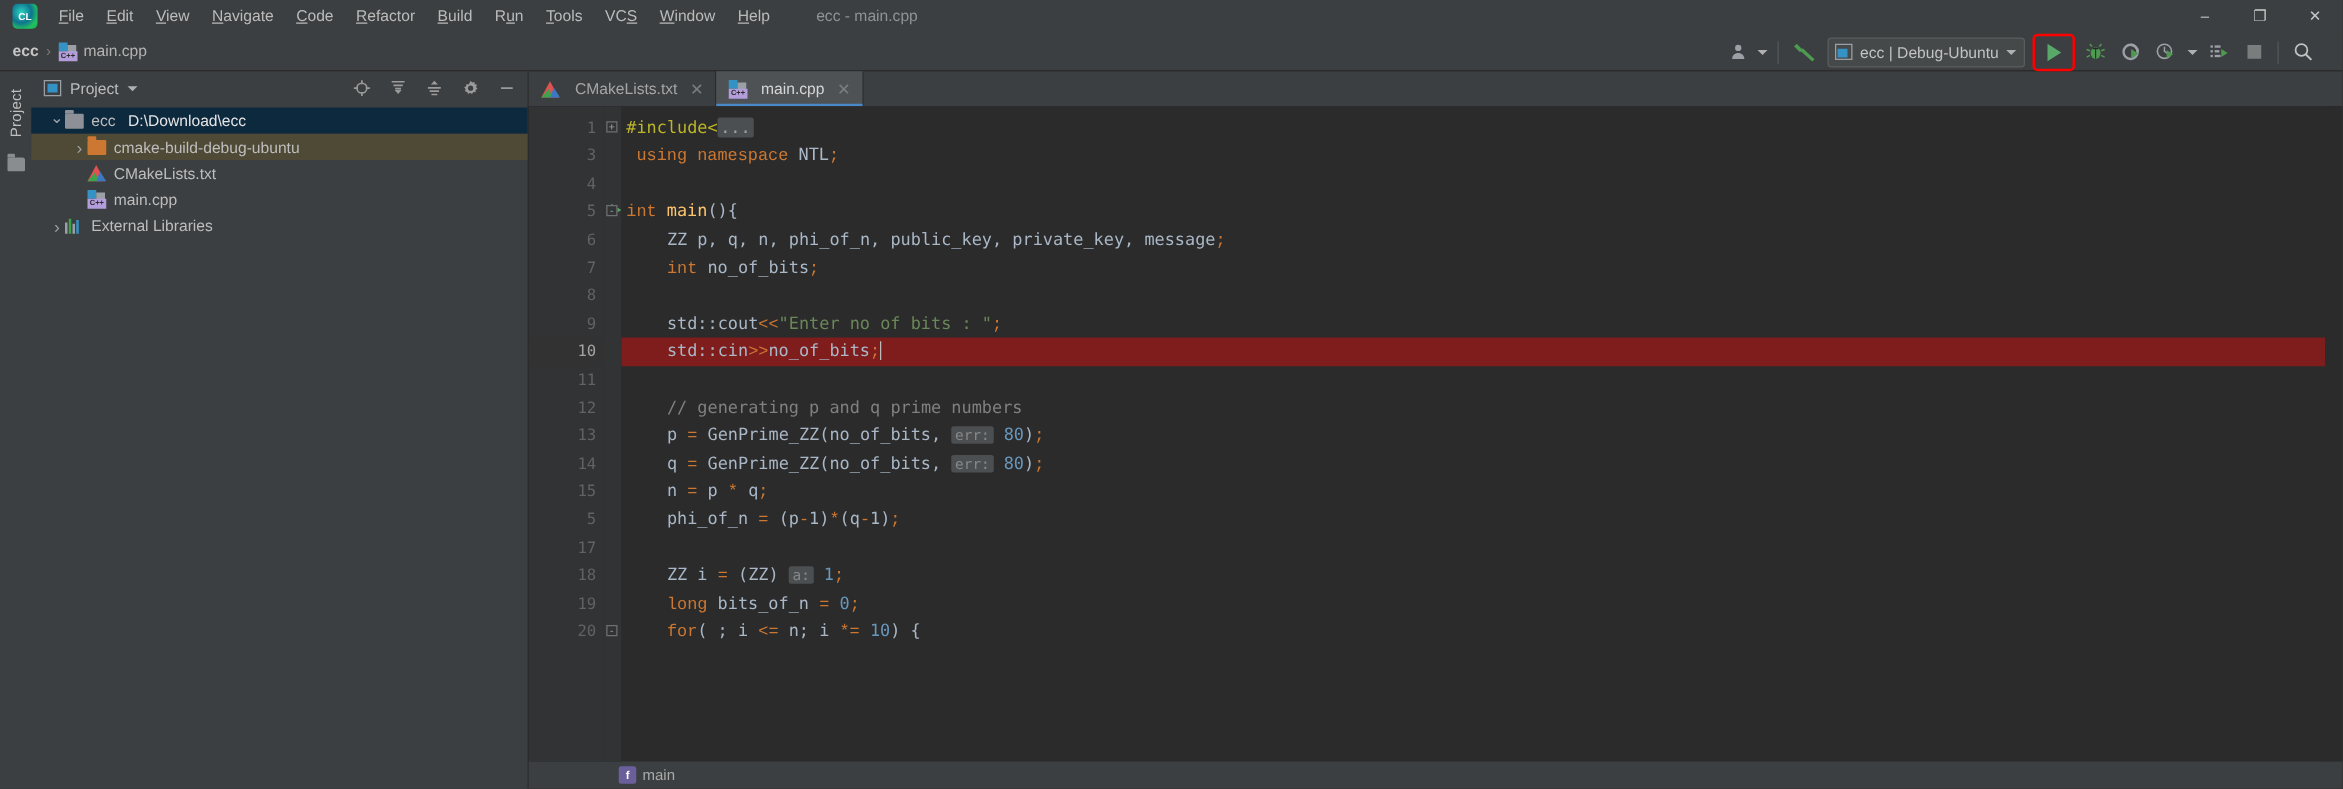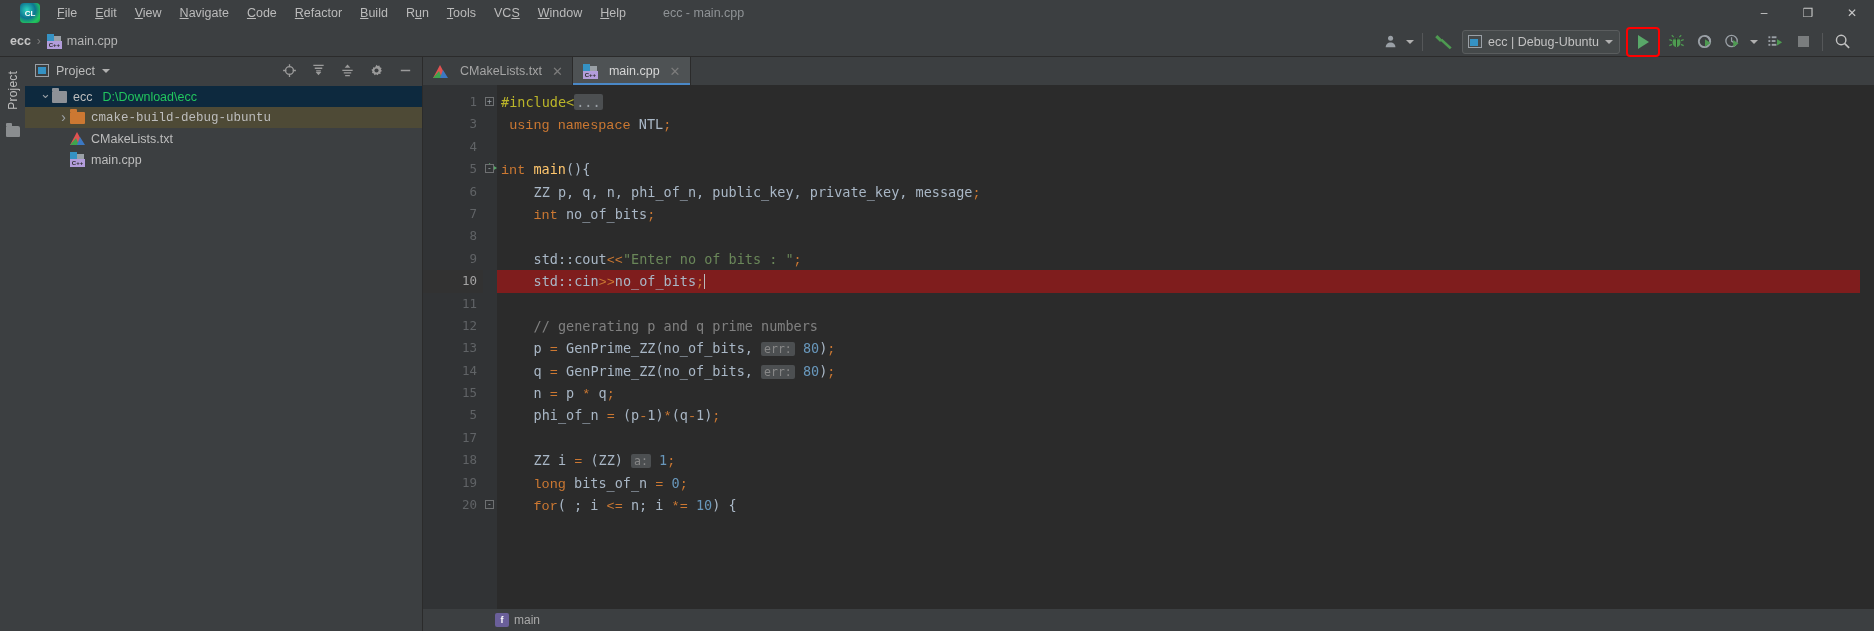--- a/index.html
+++ b/index.html
@@ -8,21 +8,21 @@
     background: #3c3f41;
     font-family: "Liberation Sans", sans-serif;
     overflow: hidden;
     -webkit-font-smoothing: antialiased;
   }
   .app { position: relative; width: 1874px; height: 631px; display: flex; flex-direction: column; background:#3c3f41; }
 
   
   .menubar {
     height: 26px; background: #3c3f41; display: flex; align-items: center;
-    padding-left: 16px; flex: 0 0 26px; position: relative; text-align: center;
+    padding-left: 6px; flex: 0 0 26px; position: relative; text-align: center;
   }
   .logo {
     width: 20px; height: 20px; margin: 0 8px 0 4px; border-radius: 4px;
     background: radial-gradient(circle at 35% 35%, #2dd4bf 0%, #0e7490 45%, #22c55e 75%, #16a34a 100%);
     position: relative; flex: 0 0 20px;
   }
   .logo:after {
     content: "CL"; position: absolute; inset: 0; display: flex; align-items: center; justify-content: center;
     font-size: 8px; font-weight: bold; color: #fff; font-family: "Liberation Sans", sans-serif;
   }
@@ -90,30 +90,30 @@
   .proj-head { height: 27px; display: flex; align-items: center; padding: 0 6px 0 10px; gap: 7px; }
   .proj-head .title { color: #bcbcbc; font-size: 12.5px; }
   .proj-ico { width:14px;height:13px;border:1.5px solid #9aa0a6; position:relative; flex:0 0 14px; }
   .proj-ico:after{content:"";position:absolute;inset:2px;background:#3592c4;}
   .proj-head .spacer { flex: 1 1 auto; }
   .ph-btn { width: 22px; height: 20px; display:flex;align-items:center;justify-content:center;color:#9b9b9b; }
 
   .tree { padding-top: 2px; font-size: 12.5px; color: #bdbdbd; }
   .trow { height: 21px; display: flex; align-items: center; padding-left: 14px; white-space: nowrap; }
   .trow.sel-blue { background: #0d293e; }
-  .trow.sel-olive { background: #4e4a36; font-family: Liberation Mono, monospace; }
+  .trow.sel-olive { background: #4e4a36; }
   .arrow { width: 13px; display: inline-flex; justify-content: center; color: #9aa0a6; font-size: 10px; flex: 0 0 13px; }
   .arrow.down:before { content: "⌄"; position: relative; top: -3px; font-size: 13px; }
   .arrow.right:before { content: "›"; font-size: 14px; }
   .folder { width: 15px; height: 12px; background: #8d9197; border-radius: 1px; position: relative; margin-right: 6px; flex:0 0 15px; }
   .folder:before { content:""; position:absolute; left:0; top:-3px; width:7px; height:3px; background:#8d9197; border-radius:1px 1px 0 0; }
   .folder.orange { background: #cc7832; }
   .folder.orange:before { background: #cc7832; }
   .tlabel { margin-right: 10px; }
-  .tpath { color: #22c55e; }
+  .tpath { color: #e5e5e5; }
   .cmake-ico { width:15px;height:13px;margin-right:6px;flex:0 0 15px;position:relative; }
   .cmake-ico .t { position:absolute; left:0; bottom:0; width:0; height:0;
       border-left:7.5px solid transparent; border-right:7.5px solid transparent; border-bottom:13px solid #e05252; }
   .cmake-ico .g { position:absolute; left:0; bottom:0; width:0; height:0;
       border-left:6px solid transparent; border-right:3px solid transparent; border-bottom:7px solid #3fa34d; }
   .cmake-ico .b { position:absolute; right:0; bottom:0; width:0; height:0;
       border-right:5px solid transparent; border-left:3px solid transparent; border-bottom:8px solid #3b78c3; }
   .lib-ico { width:15px;height:13px;margin-right:6px;flex:0 0 15px;display:flex;align-items:flex-end;gap:1px; }
   .lib-ico i { display:block; width:2px; }
   .lib-ico i:nth-child(1){height:9px;background:#9aa0a6;}
@@ -369,20 +369,30 @@
 
         <div class="trow" style="padding-left:45px;">
           <span class="cpp-icon" style="margin-right:6px;">
             <span class="sq1"></span>
               <span class="sq2"></span>
               <span class="lbl">C++</span>
           </span>
           <span class="tlabel">main.cpp</span>
         </div>
 
+        <div class="trow" style="padding-left:14px;">
+          <span class="arrow right"></span>
+          <span class="lib-ico">
+              <i></i>
+              <i></i>
+              <i></i>
+              <i></i>
+            </span>
+          <span class="tlabel">External Libraries</span>
+        </div>
 
       </div>
     </div>
 
     <div class="editor">
       <div class="tabbar">
         <div class="tab">
           <span class="cmake-ico">
             <span class="t"></span>
               <span class="g"></span>

